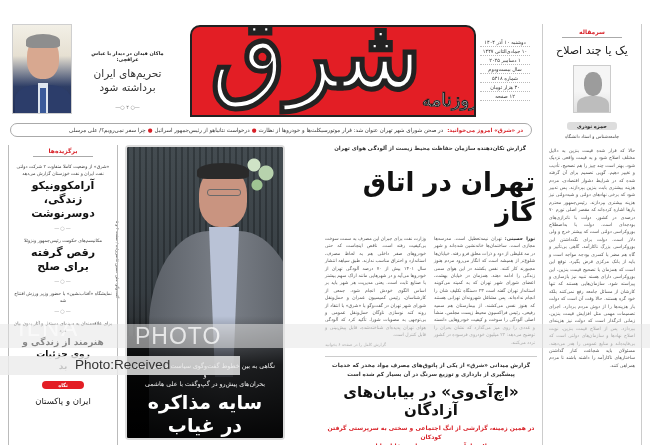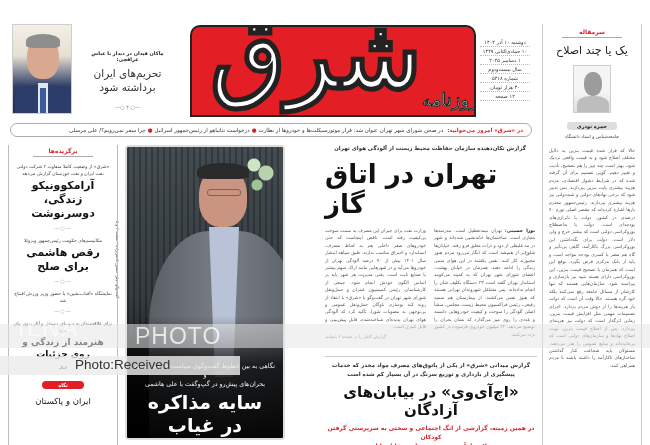--- a/index.html
+++ b/index.html
@@ -40,21 +40,21 @@
   .author-photo { margin: 8px auto 0; width: 38px; height: 48px; border: 1px solid #ccc; background: linear-gradient(180deg,#f5f5f5 0%,#f5f5f5 55%,#e0e0e0 100%); position: relative; overflow: hidden; }
   .author-photo .head { position: absolute; left: 10px; top: 6px; width: 18px; height: 24px; border-radius: 45%; background: #9c9c9c; }
   .author-photo .body { position: absolute; left: 3px; top: 30px; width: 32px; height: 22px; border-radius: 40% 40% 0 0; background: #bdbdbd; }
   .author-name { display: inline-block; margin-top: 2px; padding: 1px 10px; background: #ddd; border-radius: 3px; font-size: 5px; font-weight: bold; }
   .author-role { font-size: 4.5px; color: #444; margin-top: 2px; }
   .editorial-body { margin-top: 8px; font-size: 4.6px; line-height: 7.4px; color: #555; text-align: justify; }
 
   
   .main-story { position: absolute; left: 325px; top: 145px; width: 210px; }
   .main-kicker { font-size: 5.5px; color: #333; text-align: center; font-weight: bold; }
-  .main-title { font-size: 26px; font-weight: bold; text-align: left; color: #111; margin-top: 8px; letter-spacing: -0.5px; }
+  .main-title { font-size: 26px; font-weight: bold; text-align: right; color: #111; margin-top: 16px; letter-spacing: -0.5px; }
   .main-body { display: flex; gap: 8px; margin-top: 8px; }
   .main-body .col { flex: 1; font-size: 4.6px; line-height: 7.4px; color: #555; text-align: justify; }
   .main-body .col b { color: #222; }
   .continued { font-size: 4.2px; color: #666; margin-top: 2px; text-align: left; }
 
   .hiv-box { position: absolute; left: 325px; top: 356px; width: 212px; border-top: 1px solid #ccc; padding-top: 4px; text-align: center; }
   .hiv-kicker { font-size: 5.6px; line-height: 9px; color: #333; font-weight: bold; }
   .hiv-title { font-size: 15px; font-weight: bold; color: #111; margin-top: 4px; }
   .hiv-sub { font-size: 6px; line-height: 9px; color: #d81f26; font-weight: bold; margin-top: 4px; }
 
@@ -200,21 +200,21 @@
     <div class="left-title">
         <div>آرامکوونیکو</div>
         <div>زندگی، دوسرنوشت</div>
       </div>
   </div>
   <div class="left-sep">—○—</div>
 
   <div>
     <div class="left-kicker">مکانیسم‌های حکومت رئیس‌جمهور ونزوئلا</div>
     <div class="left-title">
-        <div>رقص هاشمی</div>
+        <div>رقص گرفته</div>
         <div>برای صلح</div>
       </div>
   </div>
   <div class="left-sep">—○—</div>
 
   <div>
     <div class="left-kicker">نمایشگاه «آفتاب‌نشین» با حضور وزیر ورزش افتتاح شد</div>
   </div>
   <div class="left-sep">—○—</div>
 

